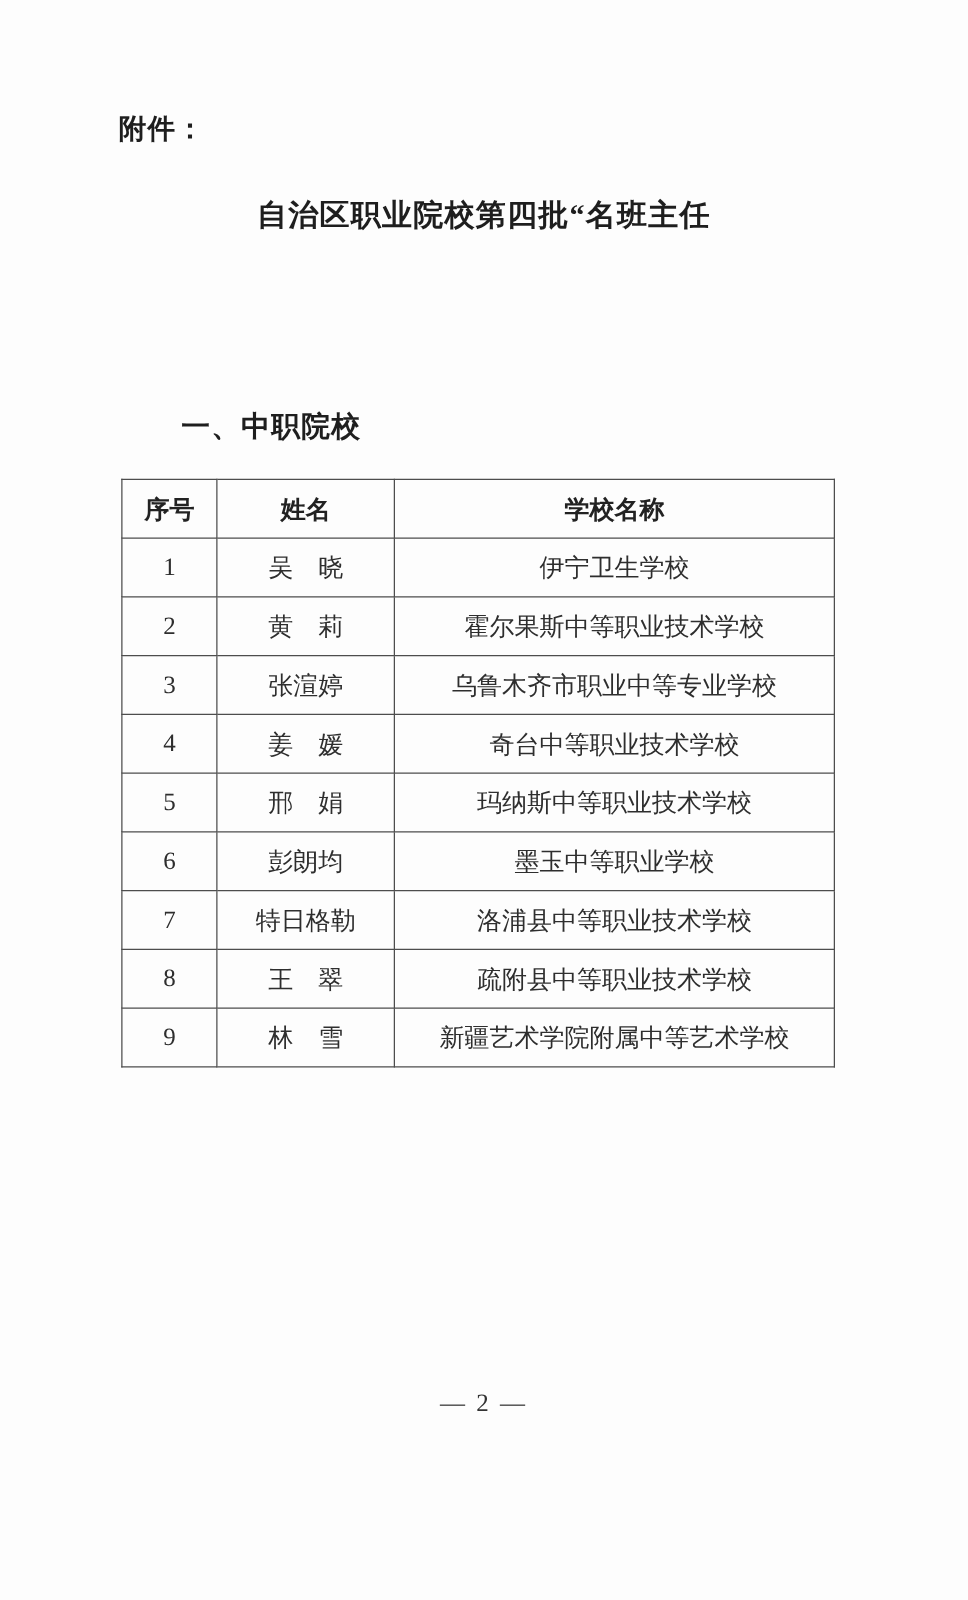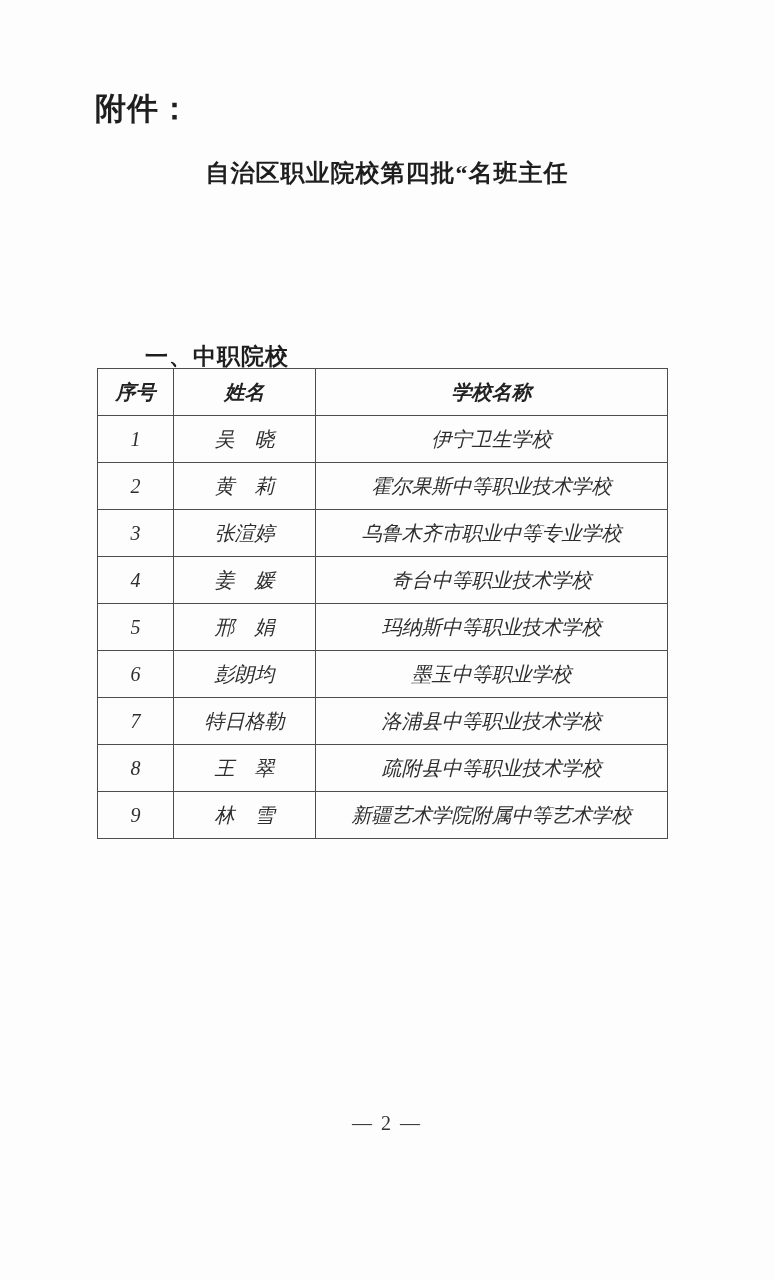--- a/index.html
+++ b/index.html
@@ -14,52 +14,51 @@
     margin: 0 auto;
     background: #fdfdfd;
     font-family: "Liberation Serif", "DejaVu Serif", serif;
     color: #1e1e1e;
     overflow: hidden;
   }
   .attachment-label {
     position: absolute;
     left: 95px;
     top: 88px;
-    font-size: 31px;
+    font-size: 22px;
     font-weight: 700;
     letter-spacing: 1px;
     text-align: right;
   }
   .doc-title {
     position: absolute;
     top: 150px;
     left: 0;
     width: 100%;
     text-align: center;
     font-size: 24px;
     font-weight: 700;
     line-height: 46px;
     letter-spacing: 1px;
   }
   .section-heading {
     position: absolute;
     left: 145px;
-    top: 341px;
+    top: 326px;
     font-size: 23px;
     font-weight: 700;
     letter-spacing: 1px;
   }
   table.roster {
     position: absolute;
     left: 97px;
-    top: 368px;
+    top: 383px;
     width: 570px;
     border-collapse: collapse;
     table-layout: fixed;
-    font-style: italic;
   }
   table.roster th,
   table.roster td {
     border: 1.5px solid #4d4d4d;
     text-align: center;
     vertical-align: middle;
     padding: 0;
     overflow: hidden;
     white-space: nowrap;
   }

